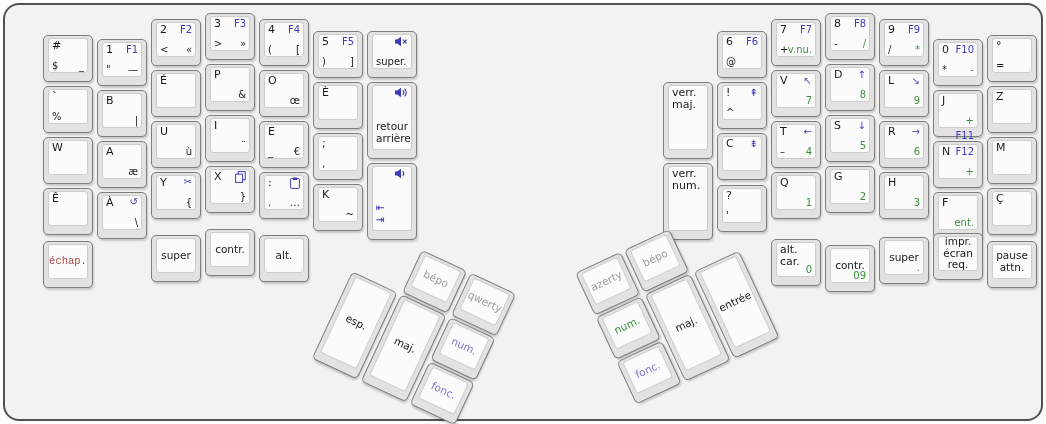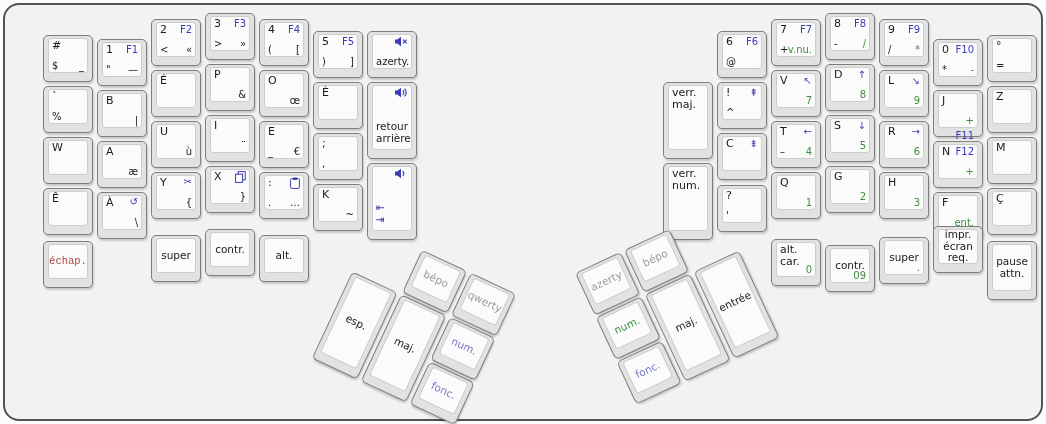--- a/index.html
+++ b/index.html
@@ -94,21 +94,21 @@
       <div class="key" style="left: 308px; top: 26px; width: 50px; height: 47px;">
         <div class="face">
           <span class="lbl tl">5</span>
           <span class="lbl tr" style="color: rgb(60, 60, 180);">F5</span>
           <span class="lbl bl">)</span>
           <span class="lbl br">]</span>
         </div>
       </div>
       <div class="key" style="left: 362px; top: 26px; width: 50px; height: 47px;">
         <div class="face">
-          <span class="lbl bl">azerty.</span>
+          <span class="lbl bl">super.</span>
           <span class="lbl tr icon" style="color: rgb(60, 60, 180);"><svg width="14" height="11" viewBox="0 0 14 11">
               <path d="M1 3.5h2.2L7 .7v9.6L3.2 7.5H1z" fill="#3c3cb4"></path>
               <path d="M9 3.7l3.6 3.6M12.6 3.7L9 7.3" stroke="#3c3cb4" stroke-width="1.2" fill="none"></path>
             </svg></span>
         </div>
       </div>
       <div class="key" style="left: 38px; top: 81px; width: 50px; height: 47px;">
         <div class="face">
           <span class="lbl tl">`</span>
           <span class="lbl bl">%</span>
@@ -451,28 +451,28 @@
           <span class="lbl c">contr.</span>
           <span class="lbl br" style="color: rgb(62, 142, 62);">09</span>
         </div>
       </div>
       <div class="key" style="left: 874px; top: 232px; width: 50px; height: 47px;">
         <div class="face">
           <span class="lbl c">super</span>
           <span class="lbl br" style="color: rgb(62, 142, 62);">.</span>
         </div>
       </div>
-      <div class="key" style="left: 928px; top: 221px; width: 50px; height: 47px;">
+      <div class="key" style="left: 928px; top: 228px; width: 50px; height: 47px;">
         <div class="face">
           <span class="lbl c">impr.
 écran
 req.</span>
         </div>
       </div>
-      <div class="key" style="left: 982px; top: 236px; width: 50px; height: 59px;">
+      <div class="key" style="left: 982px; top: 236px; width: 50px; height: 47px;">
         <div class="face">
           <span class="lbl c">pause
 attn.</span>
         </div>
       </div>
     </div>
   <div class="thumb" id="left-thumb">
       <div class="key" style="left: 54px; top: 0px; width: 50px; height: 47px;">
         <div class="face">
           <span class="lbl c" style="color: rgb(154, 154, 154);">bépo</span>

